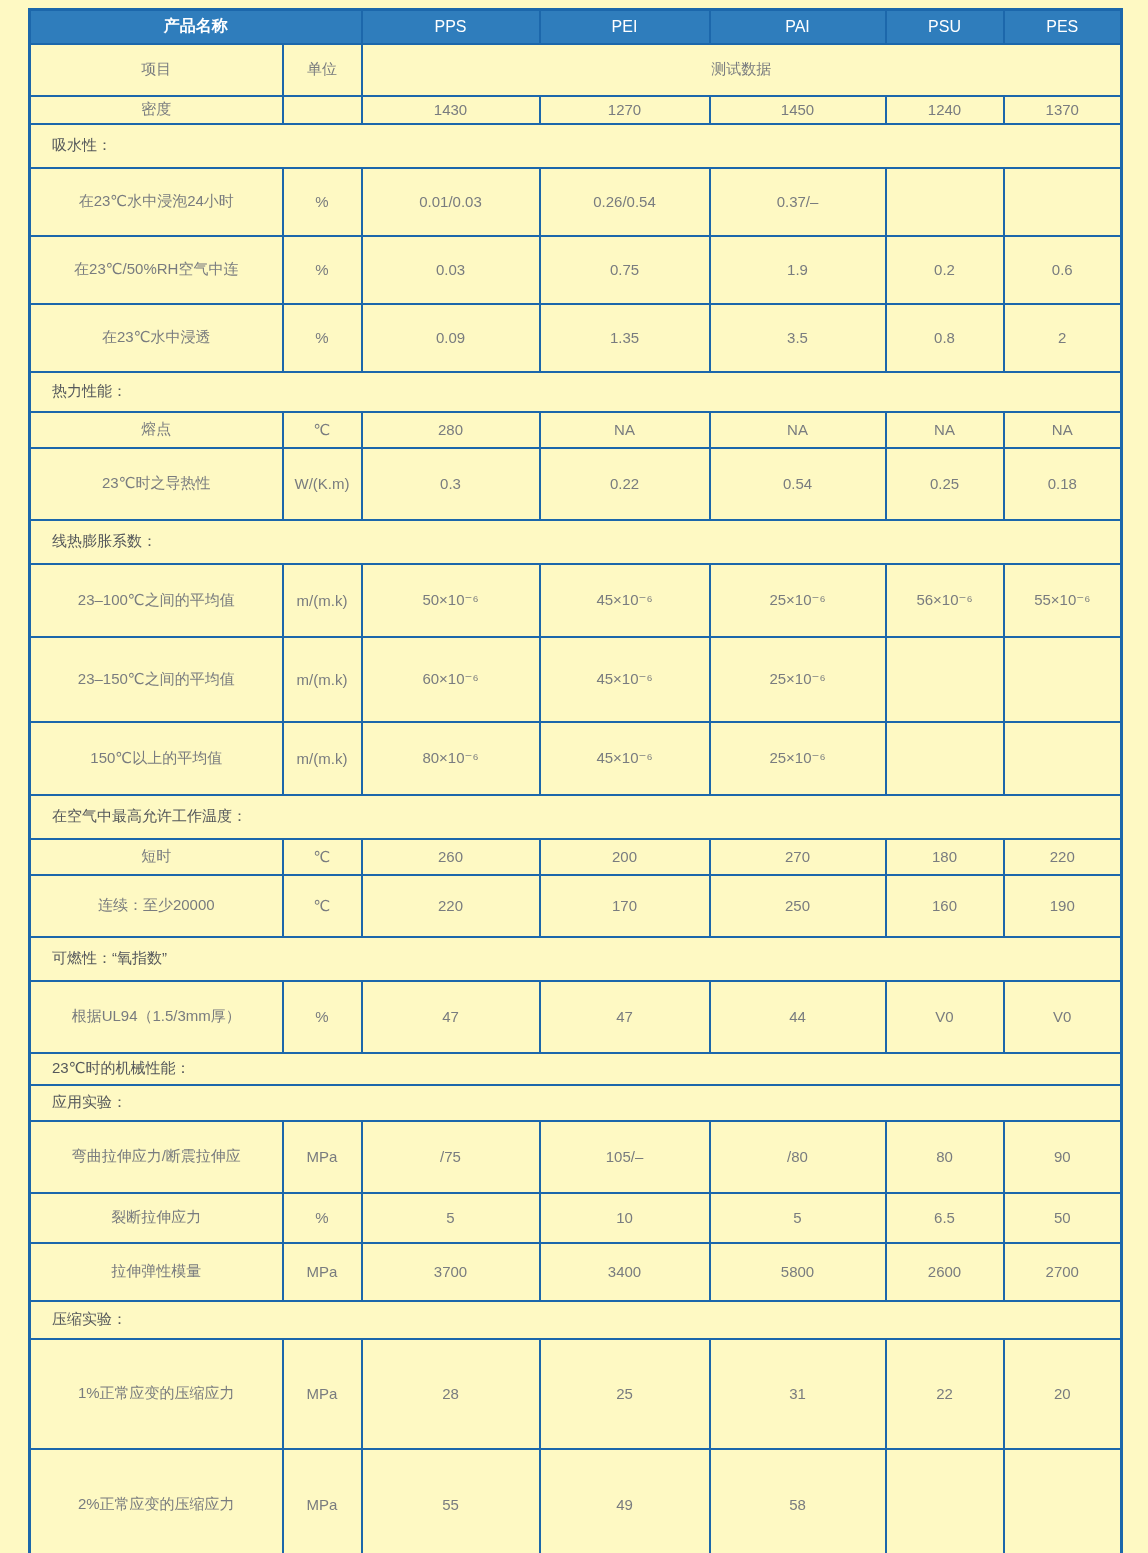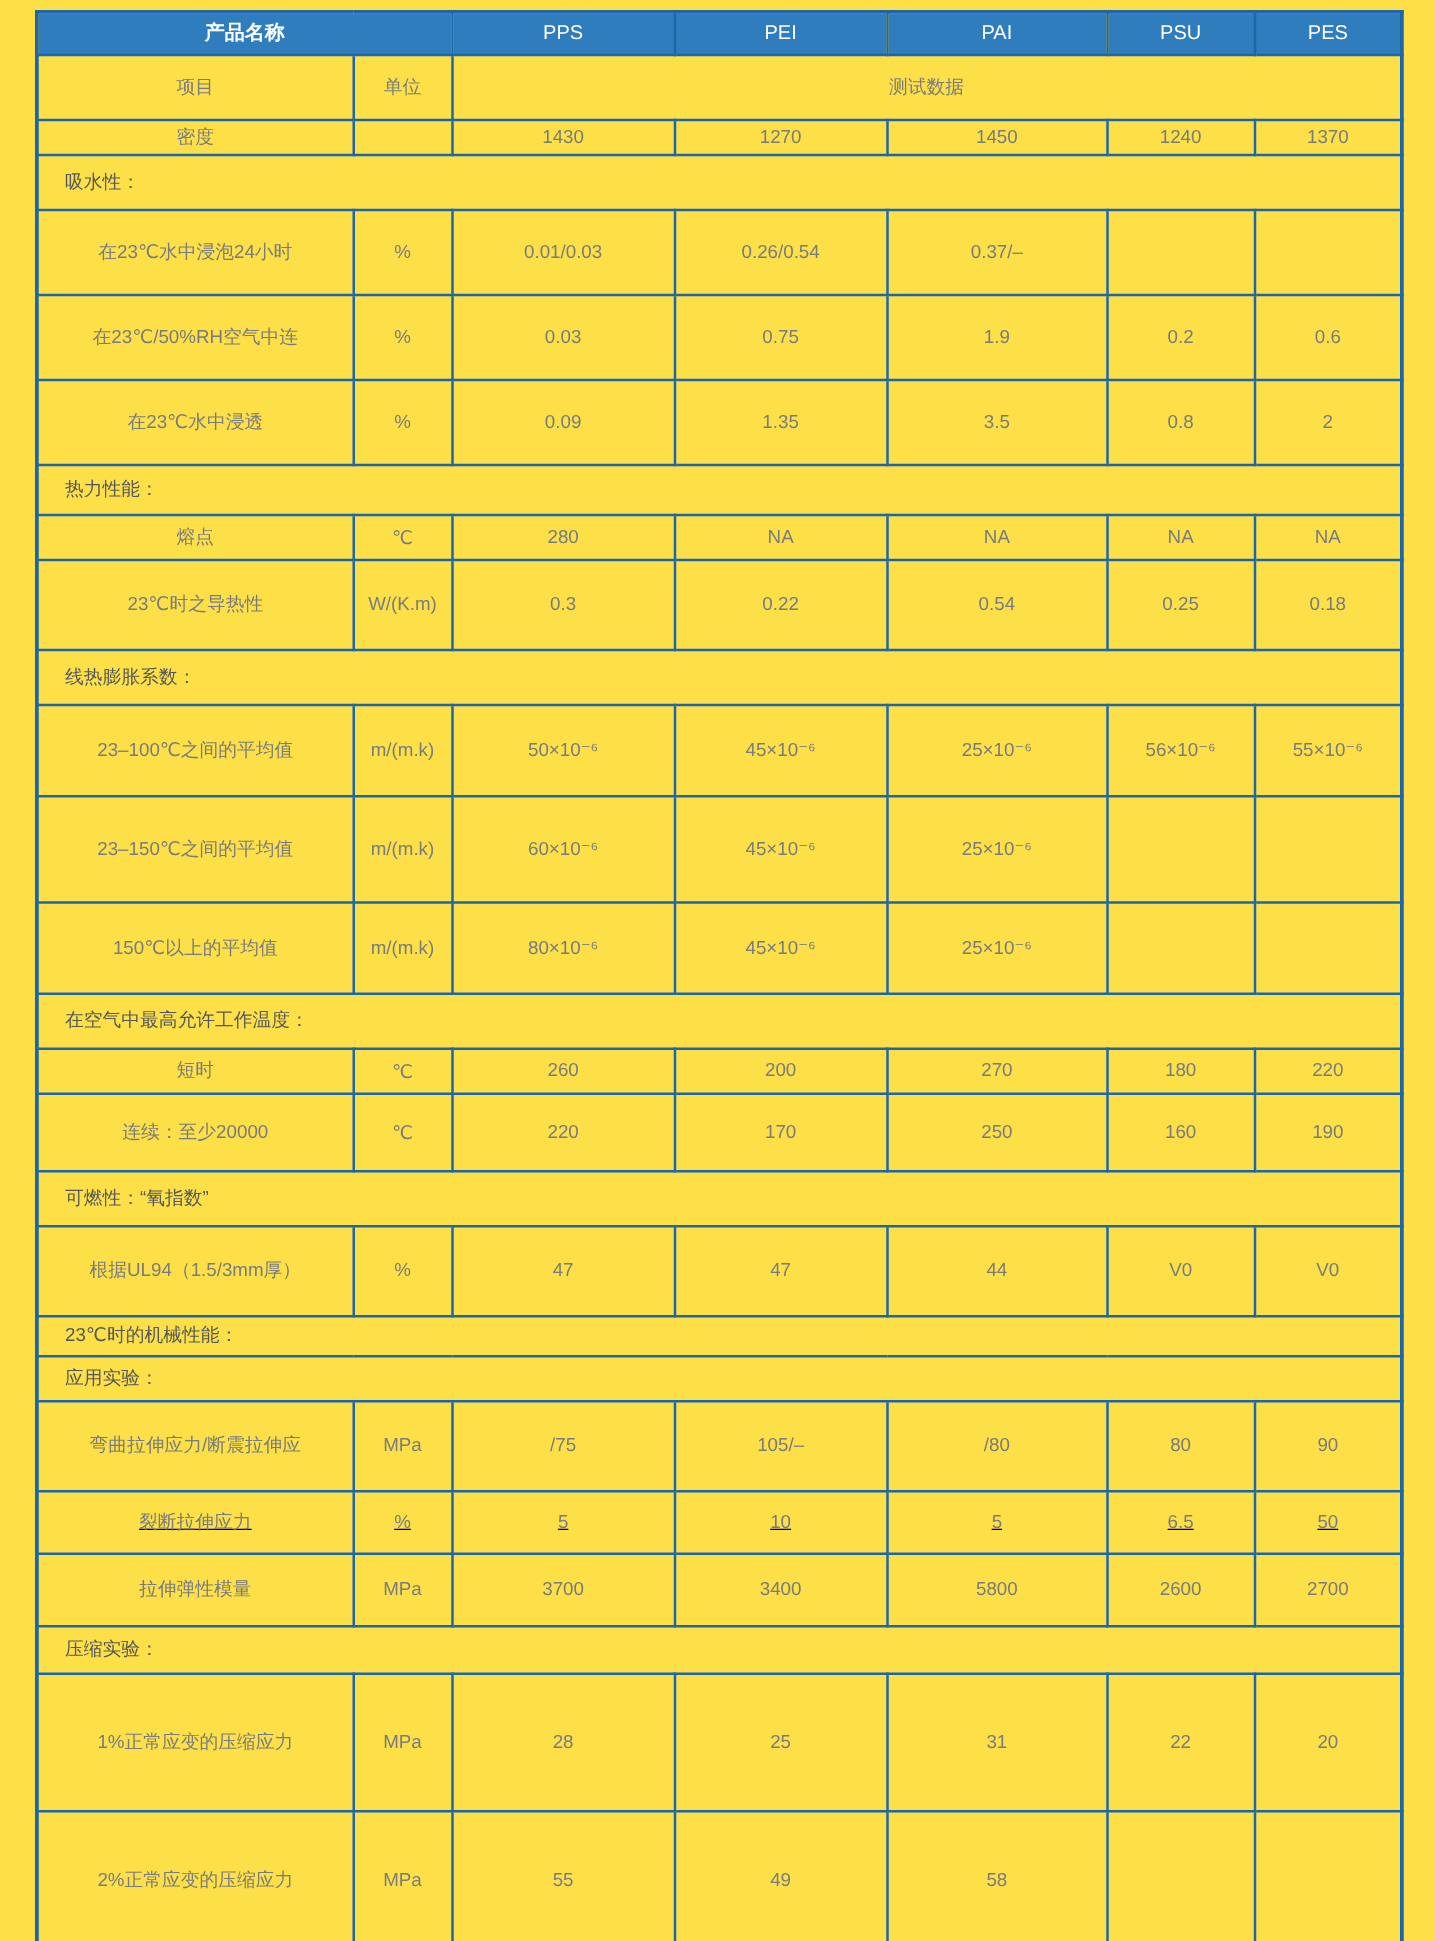--- a/index.html
+++ b/index.html
@@ -6,21 +6,21 @@
     margin: 0;
     padding: 0;
     background: #ffffff;
     font-family: "Liberation Sans", "DejaVu Sans", sans-serif;
   }
   .page {
     width: 1148px;
     height: 1553px;
     box-sizing: border-box;
     padding: 8px 28px 9px 28px;
-    background: #fde047;
+    background: #fef9c3;
   }
   table.props {
     border-collapse: collapse;
     table-layout: fixed;
     width: 1092px;
     border: 3px solid #1c67ab;
   }
   table.props th, table.props td {
     border: 2px solid #1c67ab;
     text-align: center;
@@ -210,21 +210,21 @@
         </tr>
         <tr style="height: 72px;">
           <td class="label-cell">弯曲拉伸应力/断震拉伸应</td>
           <td class="unit-cell">MPa</td>
           <td class="value-cell">/75</td>
           <td class="value-cell">105/–</td>
           <td class="value-cell">/80</td>
           <td class="value-cell">80</td>
           <td class="value-cell">90</td>
         </tr>
-        <tr style="height: 50px; text-decoration: underline;">
+        <tr style="height: 50px;">
           <td class="label-cell">裂断拉伸应力</td>
           <td class="unit-cell">%</td>
           <td class="value-cell">5</td>
           <td class="value-cell">10</td>
           <td class="value-cell">5</td>
           <td class="value-cell">6.5</td>
           <td class="value-cell">50</td>
         </tr>
         <tr style="height: 58px;">
           <td class="label-cell">拉伸弹性模量</td>

